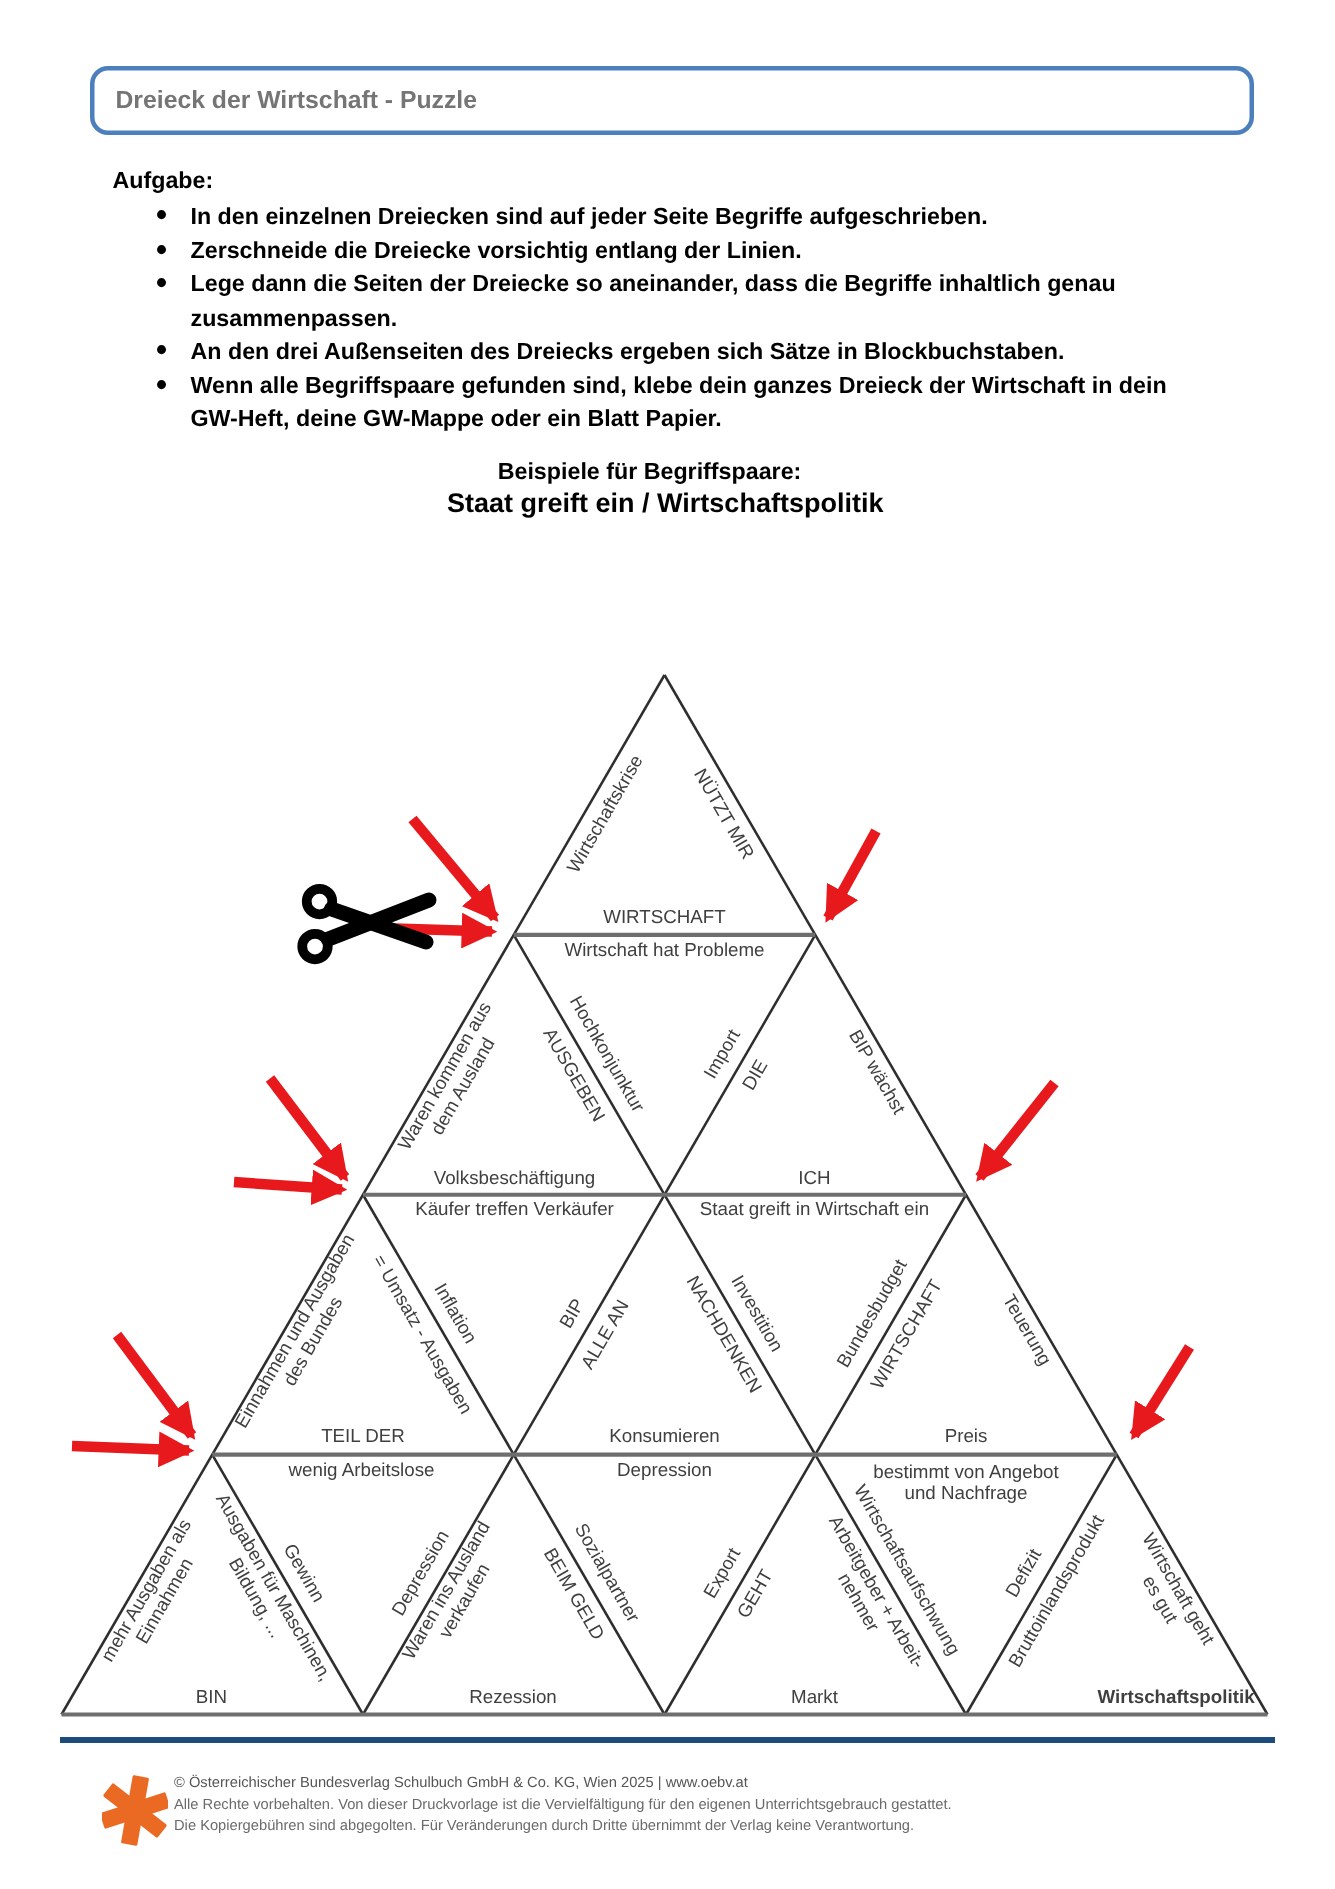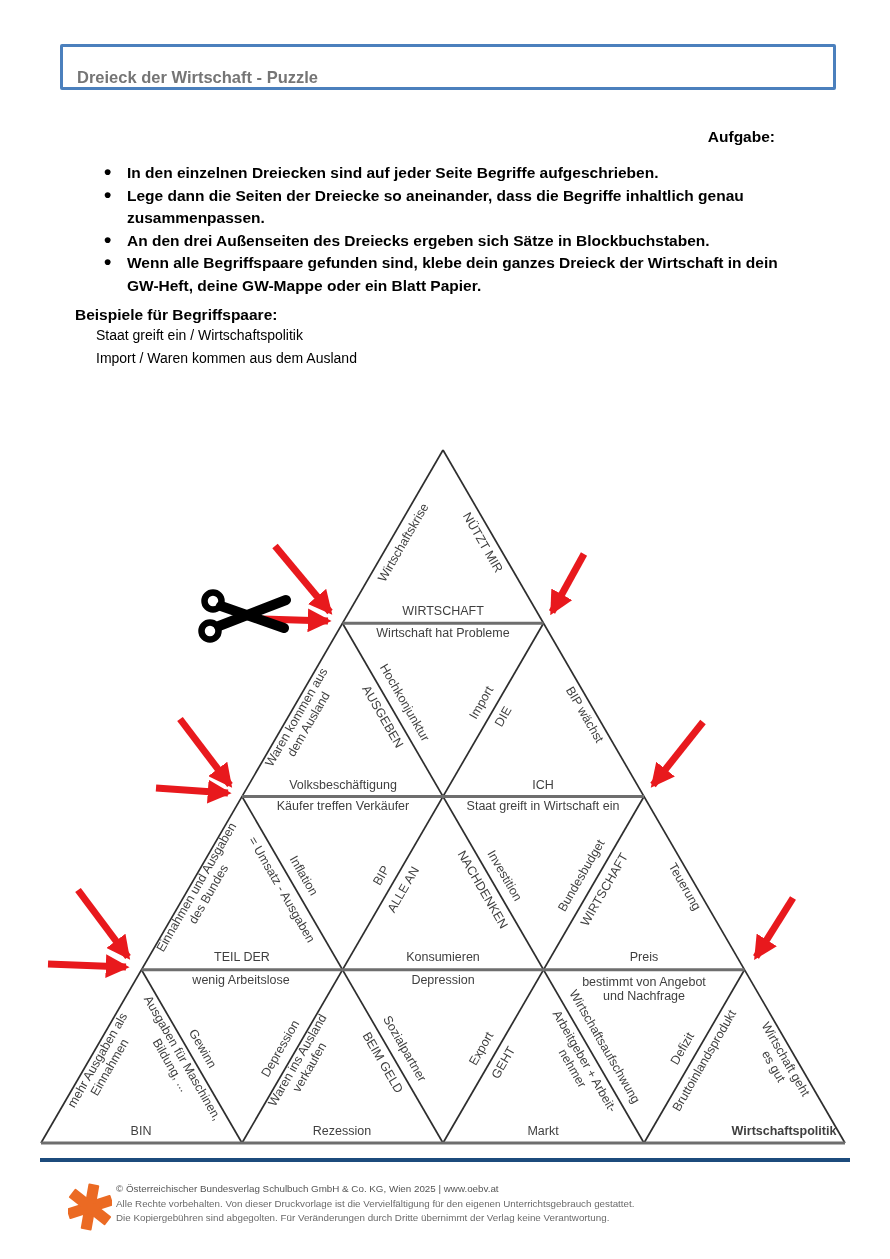--- a/index.html
+++ b/index.html
@@ -1,31 +1,31 @@
 <!DOCTYPE html>
 <html><head>
 <meta charset="utf-8">
 <style>
   html,body{margin:0;padding:0;background:#fff;}
   body{width:890px;height:1259px;position:relative;font-family:"Liberation Sans",sans-serif;overflow:hidden;}
 
   
   .title-box{position:absolute;left:60px;top:44px;width:770px;height:40px;
-    border:3px solid #4b80bd;border-radius:2px;display:flex;align-items:flex-end;}
+    border:3px solid #4b80bd;border-radius:12px;display:flex;align-items:center;}
   .title-box span{padding-left:14px;font-size:16.5px;font-weight:bold;color:#757575;}
 
   
   .task{position:absolute;left:75px;top:112px;width:716px;color:#000;}
-  .task h2{margin:16px;font-size:15.5px;font-weight:bold;text-align:right;}
+  .task h2{margin:0;font-size:15.5px;font-weight:bold;}
   .task ul{list-style:none;margin:4px 0 0 28px;padding:0;max-width:688px;}
   .task li{position:relative;padding-left:24px;font-size:15.5px;font-weight:bold;line-height:22.5px;}
   .task li::before{content:"•";position:absolute;left:1px;top:-1px;font-size:21px;}
   .examples{position:absolute;left:75px;top:306px;width:716px;}
-  .examples h2{margin:0;font-size:15.5px;font-weight:bold;}
-  .examples div{padding-left:21px;font-size:14px;font-weight:normal;line-height:22.5px;}
+  .examples h2{margin:0;font-size:15.5px;font-weight:bold;text-align:center;}
+  .examples div{padding-left:21px;font-size:18px;font-weight:bold;line-height:22.5px;text-align:center;}
 
   
   .puzzle-svg{position:absolute;left:0;top:0;}
   .labels-layer{position:absolute;left:0;top:0;width:890px;height:1259px;}
   .plabel{position:absolute;white-space:nowrap;text-align:center;
     font-size:12.5px;line-height:13.5px;color:#3f3f3f;}
 
   
   .footer-rule{position:absolute;left:40px;top:1158px;width:810px;height:4px;background:#1c4b7c;}
   .footer-logo{position:absolute;left:68px;top:1180px;}
@@ -36,30 +36,30 @@
 <body>
 
 <div class="title-box">
   <span>Dreieck der Wirtschaft - Puzzle</span>
 </div>
 
 <div class="task">
   <h2>Aufgabe:</h2>
   <ul>
     <li>In den einzelnen Dreiecken sind auf jeder Seite Begriffe aufgeschrieben.</li>
+    <li>Zerschneide die Dreiecke vorsichtig entlang der Linien.</li>
     <li>Lege dann die Seiten der Dreiecke so aneinander, dass die Begriffe inhaltlich genau zusammenpassen.</li>
     <li>An den drei Außenseiten des Dreiecks ergeben sich Sätze in Blockbuchstaben.</li>
     <li>Wenn alle Begriffspaare gefunden sind, klebe dein ganzes Dreieck der Wirtschaft in dein GW-Heft, deine GW-Mappe oder ein Blatt Papier.</li>
   </ul>
 </div>
 
 <div class="examples">
   <h2>Beispiele für Begriffspaare:</h2>
   <div>Staat greift ein / Wirtschaftspolitik</div>
-  <div>Import / Waren kommen aus dem Ausland</div>
 </div>
 
 <svg class="puzzle-svg" width="890" height="1259" viewBox="0 0 890 1259">
   <defs>
     <marker id="ah" viewBox="0 0 10 10" refX="8.5" refY="5" markerWidth="3.4" markerHeight="3.4" orient="auto">
       <path d="M0,0 L10,5 L0,10 z" fill="#e8191d"></path>
     </marker>
   </defs>
 
   <g stroke="#2e2e2e" stroke-width="1.7">

